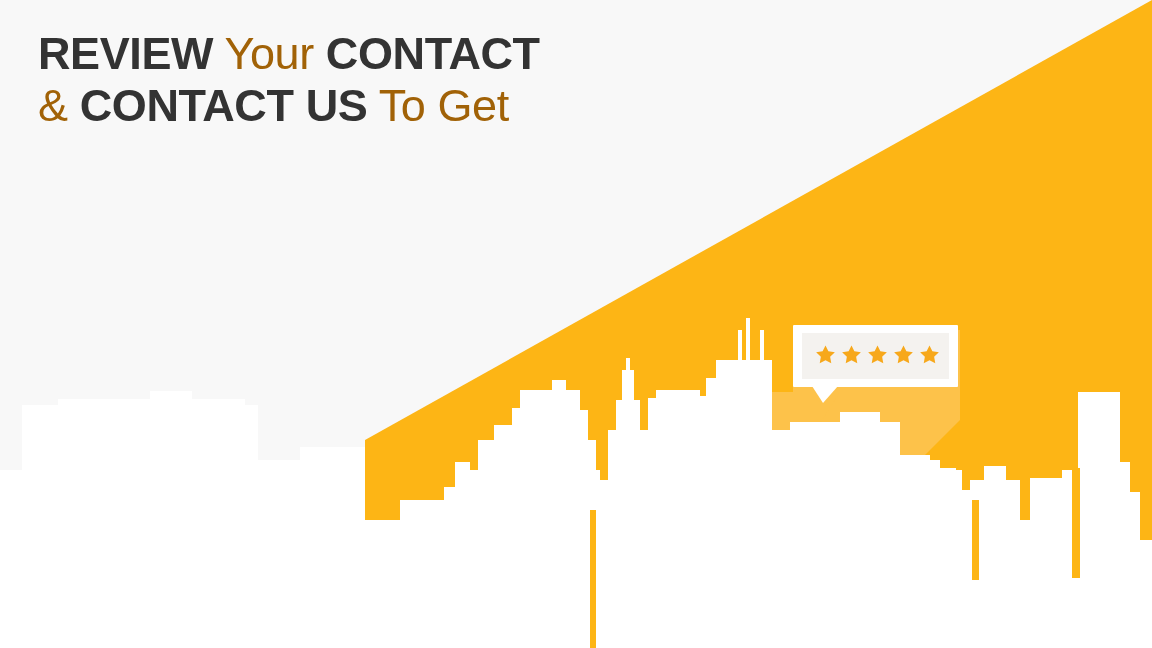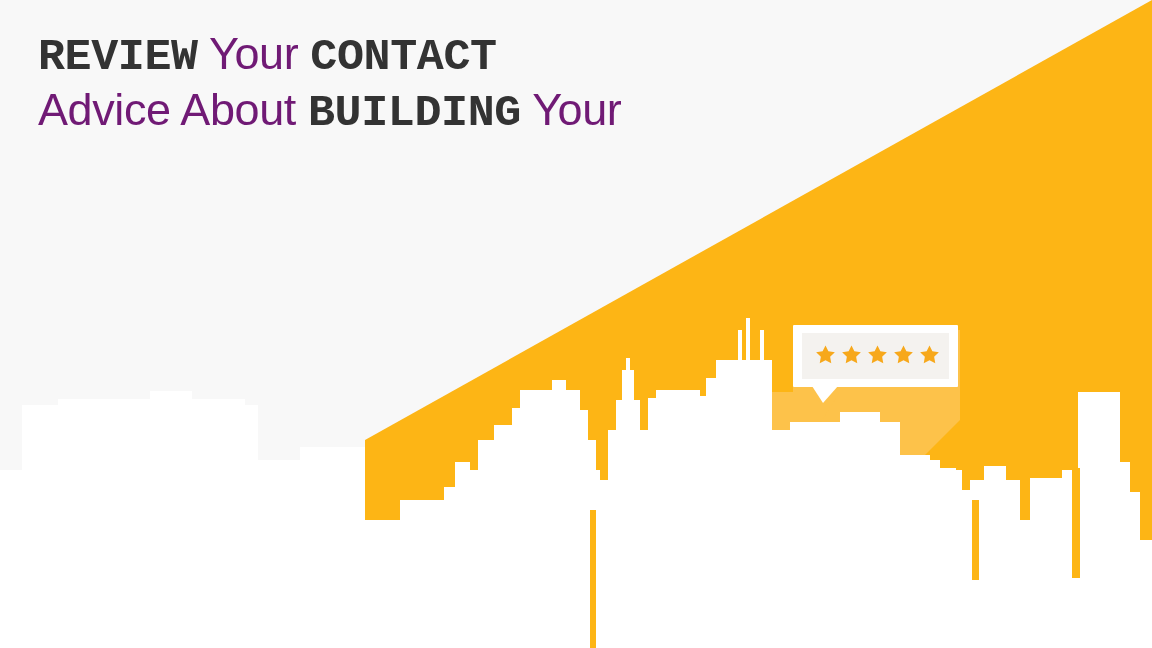--- a/index.html
+++ b/index.html
@@ -37,25 +37,24 @@
     color: #333333;
     white-space: nowrap;
   }
   .hl-line {
     display: block;
     white-space: nowrap;
   }
   .hl-strong {
     font-weight: 700;
     color: #333333;
-    font-family: Liberation Mono, monospace;
   }
   .hl-light {
     font-weight: 400;
-    color: #701a75;
+    color: #a16207;
   }
   .hl-accent {
     font-weight: 700;
     color: #f8b218;
   }
 </style>
 </head>
 <body>
 
 <div id="banner">
@@ -148,16 +147,16 @@
         <use href="#starShape" x="867" y="344" width="21" height="21"></use>
         <use href="#starShape" x="893" y="344" width="21" height="21"></use>
         <use href="#starShape" x="919" y="344" width="21" height="21"></use>
       </g>
     </g>
 
   </svg>
 
   <div id="headline">
       <span class="hl-line"><span class="hl-strong">REVIEW</span><span class="hl-light"> Your </span><span class="hl-strong">CONTACT</span></span>
-      <span class="hl-line"><span class="hl-light">Advice About </span><span class="hl-strong">BUILDING</span><span class="hl-light"> Your</span></span>
+      <span class="hl-line"><span class="hl-light">&amp; </span><span class="hl-strong">CONTACT US</span><span class="hl-light"> To Get</span></span>
     </div>
 
 </div>
 
 </body></html>

